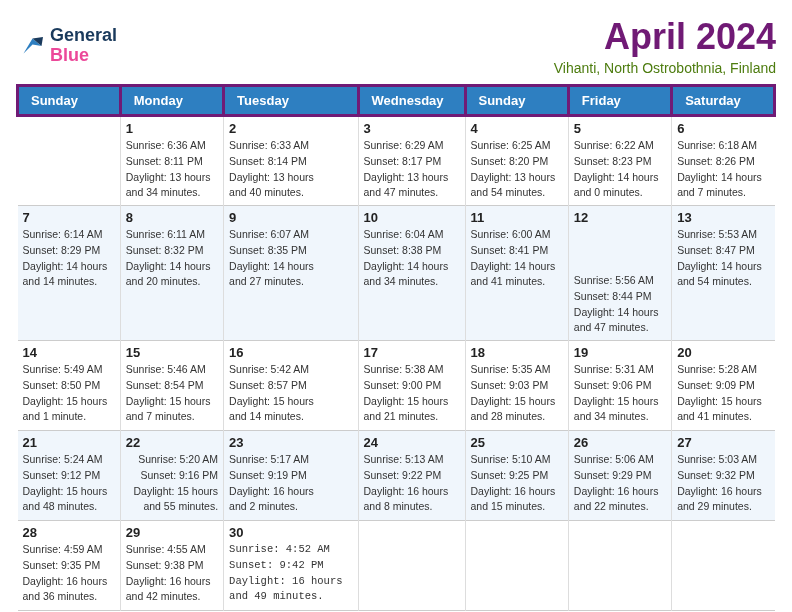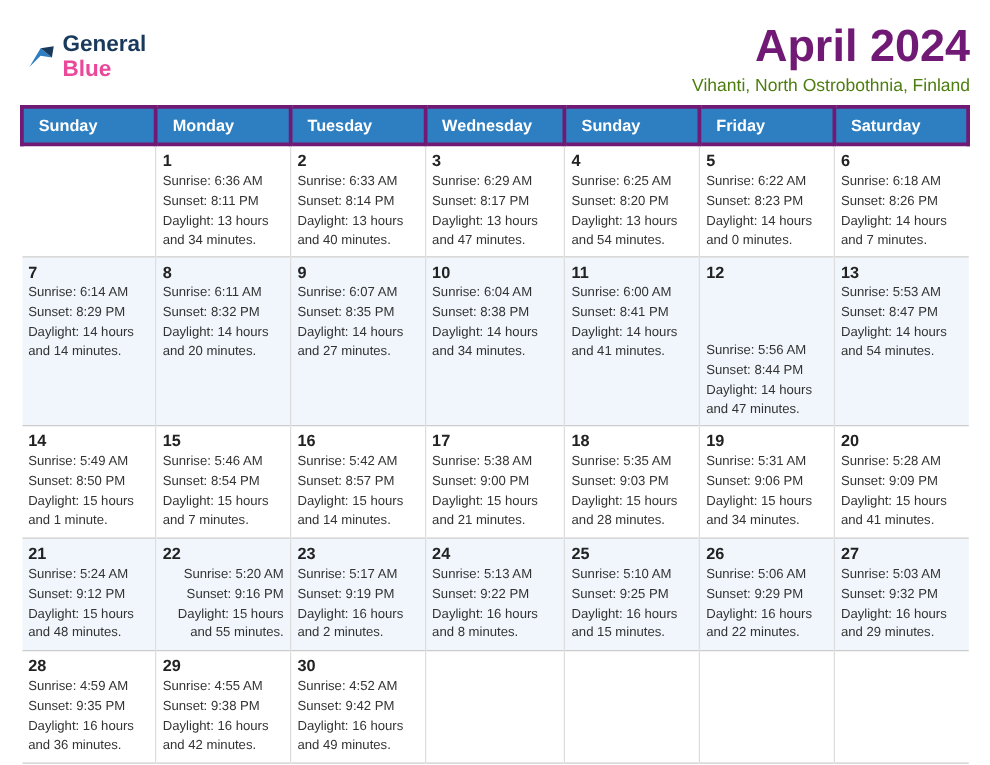--- a/index.html
+++ b/index.html
@@ -331,21 +331,21 @@
         </td>
         <td>
           <span class="day-number">29</span>
           <div class="day-info" style="white-space: pre-line;">Sunrise: 4:55 AM
 Sunset: 9:38 PM
 Daylight: 16 hours
 and 42 minutes.</div>
         </td>
         <td>
           <span class="day-number">30</span>
-          <div class="day-info" style="white-space: pre-line;">Sunrise: 4:52 AM
+          <div class="day-info" style="white-space: pre-line; font-family: Liberation Mono, monospace;">Sunrise: 4:52 AM
 Sunset: 9:42 PM
 Daylight: 16 hours
 and 49 minutes.</div>
         </td>
         <td></td>
         <td></td>
         <td></td>
         <td></td>
       </tr>
     </tbody>

